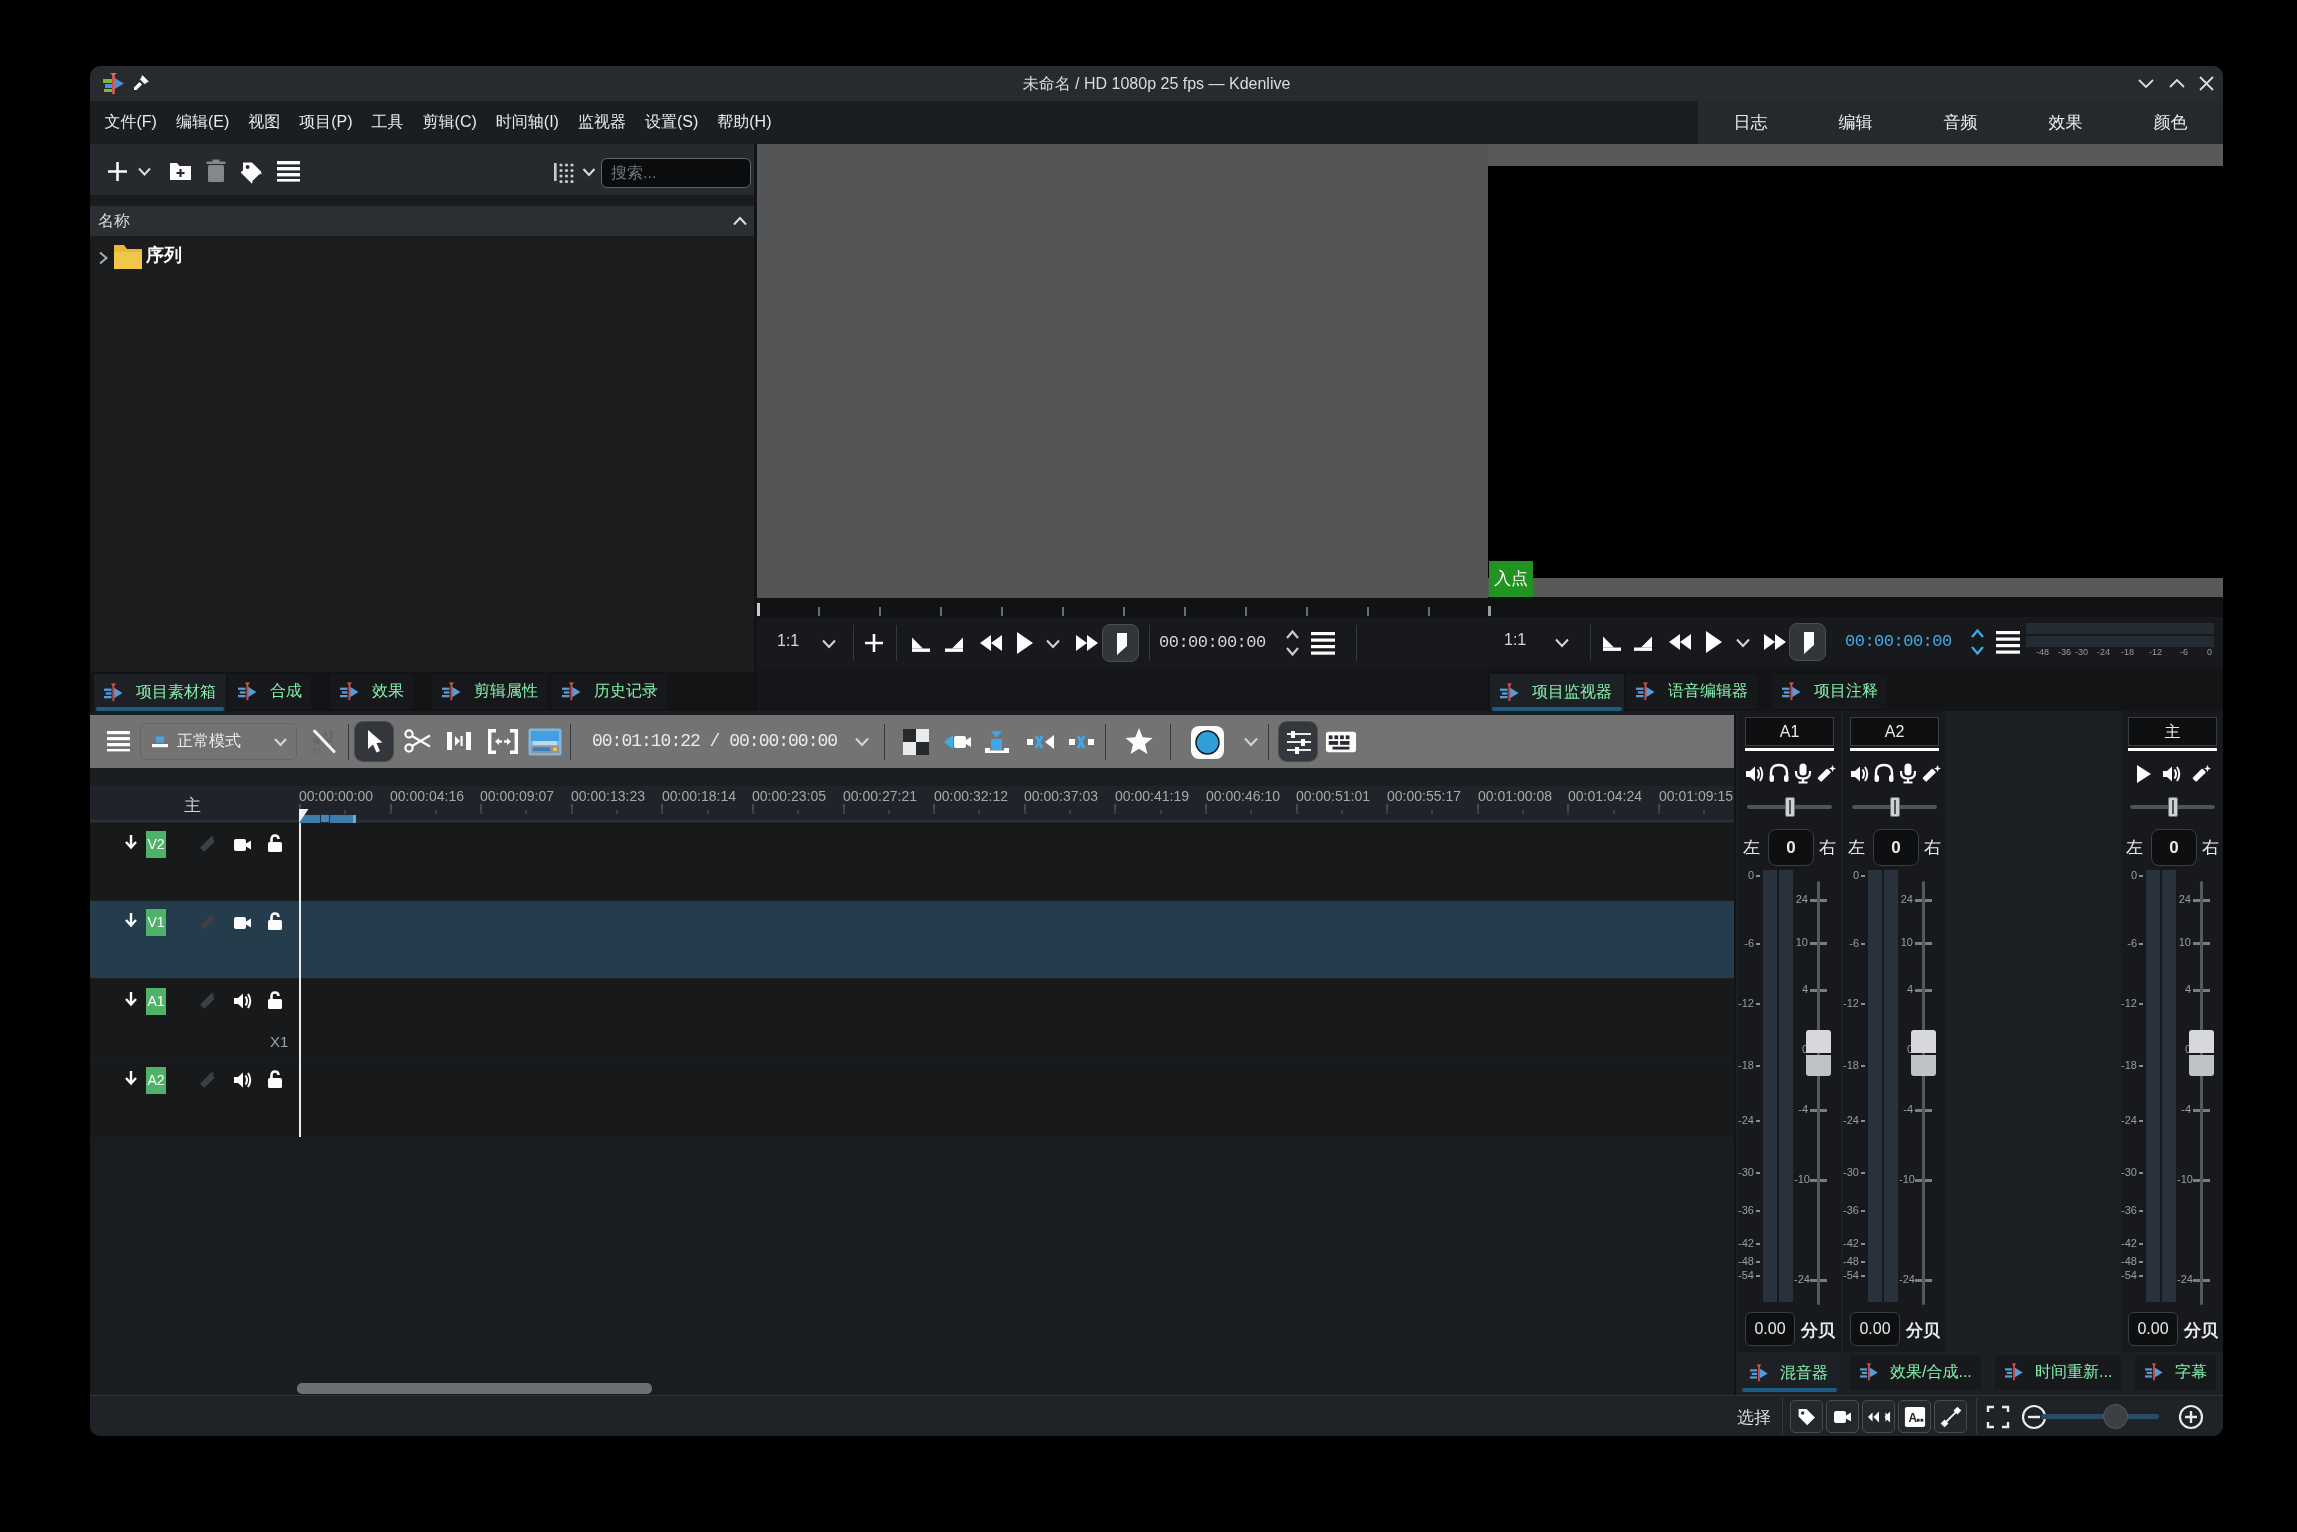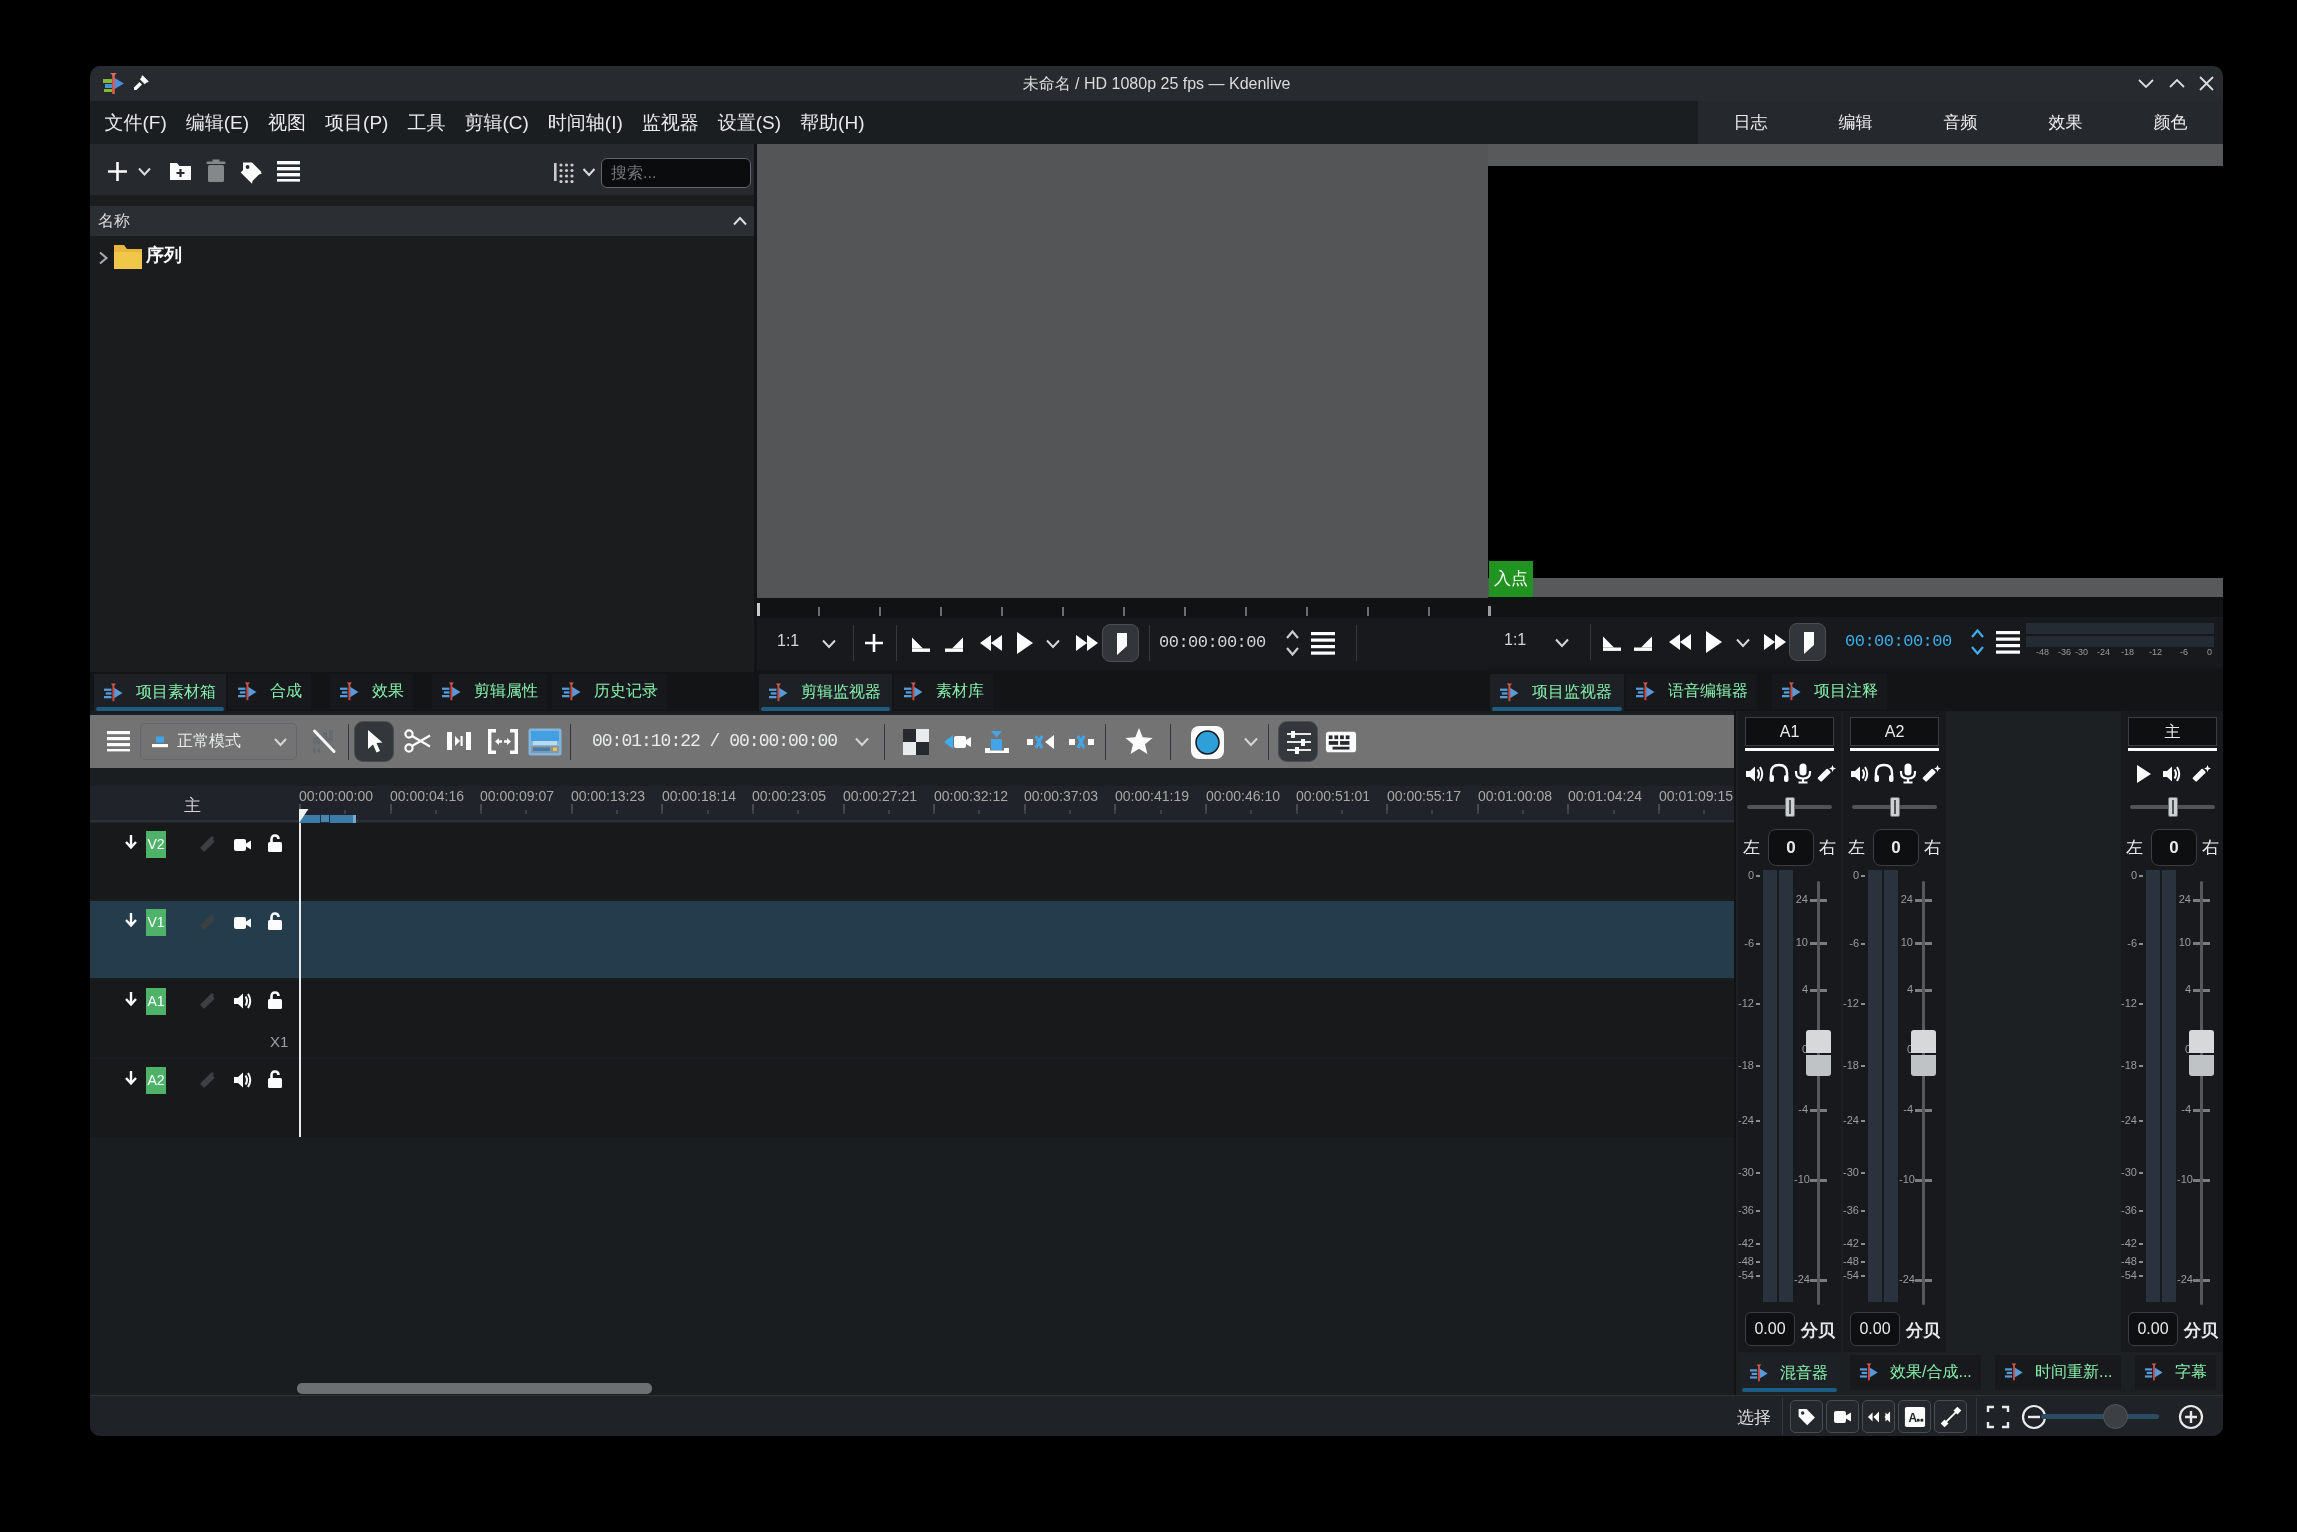--- a/index.html
+++ b/index.html
@@ -2,21 +2,21 @@
 <html><head><meta charset="utf-8">
 <style>
 html,body{margin:0;padding:0;background:#000;width:2297px;height:1532px;overflow:hidden}
 *{box-sizing:border-box}
 body{font-family:"Liberation Sans",sans-serif;-webkit-font-smoothing:antialiased}
 #win{position:absolute;left:90px;top:66px;width:2133px;height:1370px;background:#111315;border-radius:10px;overflow:hidden}
 .abs{position:absolute}
 .flex{display:flex;align-items:center}
 
 #titlebar{left:0;top:0;width:2133px;height:35px;background:#272a2e;color:#dadcdd;font-size:16px}
-#menubar{left:0;top:35px;width:1608px;height:43px;background:#1b1e21;color:#e8eaeb;font-size:19px}
+#menubar{left:0;top:35px;width:1608px;height:43px;background:#1b1e21;color:#e8eaeb;font-size:16px}
 #layouttabs{left:1608px;top:35px;width:525px;height:43px;background:#25282c;color:#eceef0;font-size:17px}
 
 #binpanel{left:0;top:78px;width:664px;height:567px;background:#1a1c1e}
 #binhead{left:0;top:0;width:664px;height:51px;background:#26292d}
 #binname{left:0;top:62px;width:664px;height:30px;background:#2b2e32;color:#dcdee0;font-size:16px}
 
 #clipmon{left:667px;top:78px;width:731px;height:567px;background:#141619}
 #projmon{left:1398px;top:78px;width:735px;height:567px;background:#141619}
 .monbar{background:#17191c}
 
@@ -297,35 +297,20 @@
       <svg class="abs" style="left:553px;top:12px" width="26" height="24" viewBox="0 0 26 24">
           <g fill="#fcfcfc">
             <rect x="1" y="1" width="24" height="3.2"></rect>
             <rect x="1" y="7.5" width="24" height="3.2"></rect>
             <rect x="1" y="14" width="24" height="3.2"></rect>
             <rect x="1" y="20.5" width="24" height="3.2"></rect>
           </g>
         </svg>
       <div class="abs sep" style="left:599px;top:6px"></div>
     </div>
-    <div class="abs tabbar" style="left:0;top:526px;width:731px;height:41px">
-      <div class="tab sel" style="position:absolute;left:2px;top:4px;height:37px;width:133px">
-        <svg width="24" height="24" viewBox="0 0 24 24">
-            <use href="#klogo"></use>
-          </svg>
-          <span style="margin-left:9px">剪辑监视器</span>
-        <div class="ul"></div>
-      </div>
-      <div class="tab" style="position:absolute;left:137px;top:4px;height:35px;">
-          <svg width="24" height="24" viewBox="0 0 24 24">
-            <use href="#klogo"></use>
-          </svg>
-          <span style="margin-left:9px">素材库</span>
-        </div>
-    </div>
   </div>
   <div id="projmon" class="abs">
     <div class="abs" style="left:0;top:0;width:735px;height:22px;background:#58595b"></div>
     <div class="abs" style="left:0;top:22px;width:735px;height:412px;background:#000"></div>
     <div class="abs" style="left:0;top:434px;width:735px;height:19px;background:#58595b"></div>
     <div class="abs" style="left:1px;top:417px;width:44px;height:36px;background:#219321;color:#fff;font-size:17px;text-align:center;line-height:36px">入点</div>
     <div class="abs" style="left:0;top:453px;width:735px;height:20px;background:#101214">
       <div class="abs" style="left:0;top:9px;width:3px;height:10px;background:#9a9da0"></div>
     </div>
     <div class="abs monbar" style="left:0;top:473px;width:735px;height:50px;color:#d4d6d8">

